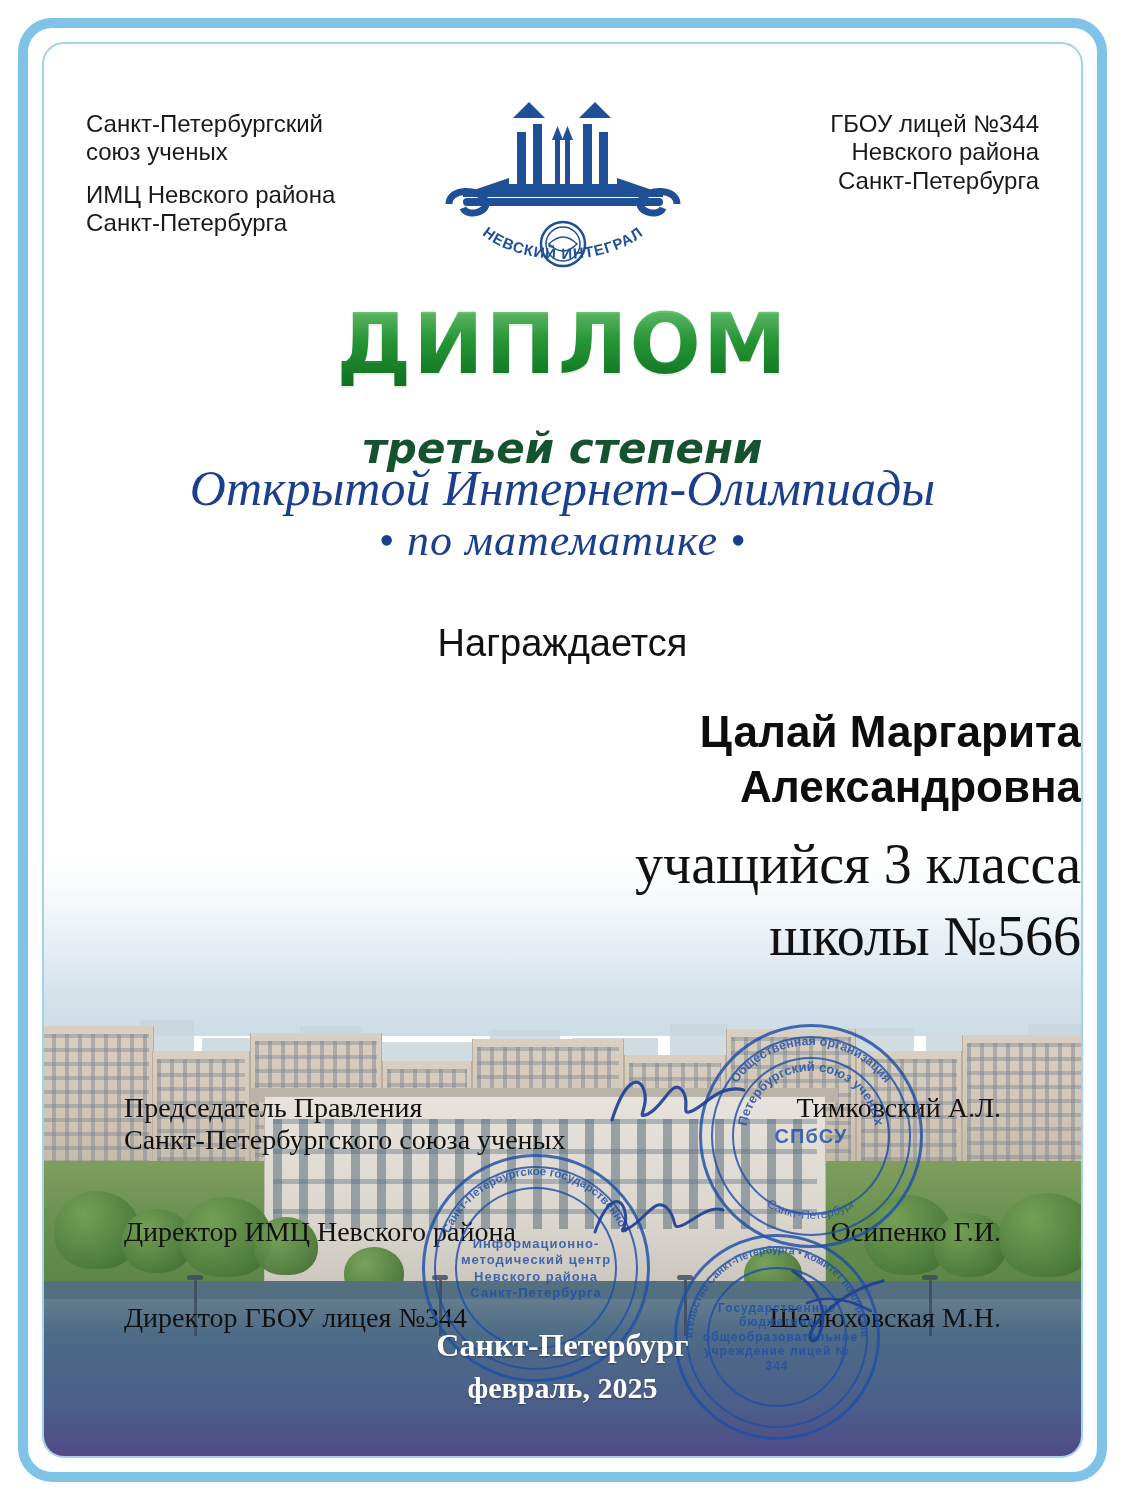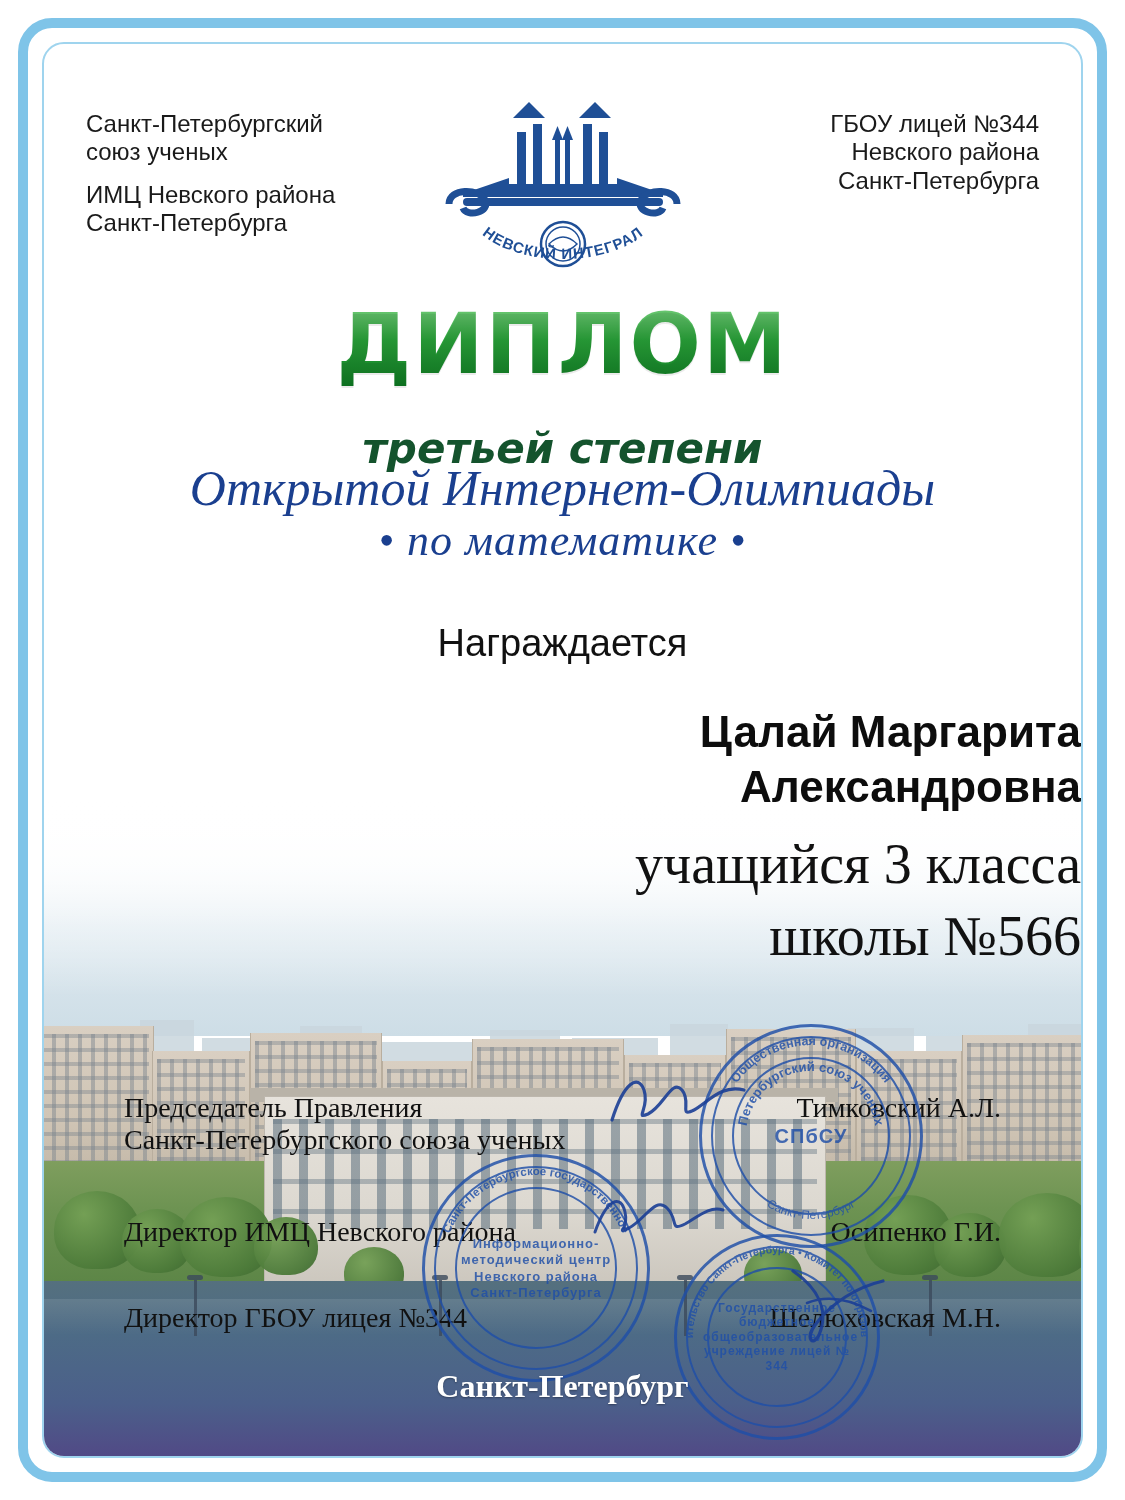--- a/index.html
+++ b/index.html
@@ -630,18 +630,19 @@
           <path d="M6 48 C18 14, 32 10, 36 28 C40 46, 26 50, 40 44 C56 36, 66 12, 78 24 C90 36, 80 48, 96 40 C110 32, 120 22, 134 26" fill="none" stroke="#1b3f96" stroke-width="3" stroke-linecap="round"></path>
         </svg>
 
         <svg class="signature sig3" width="120" height="90" viewBox="0 0 120 90">
           <path d="M14 12 C40 30, 50 52, 40 76 C34 88, 26 80, 36 66 C52 44, 78 28, 104 22" fill="none" stroke="#1b3f96" stroke-width="3.2" stroke-linecap="round"></path>
           <path d="M28 44 C48 36, 70 40, 92 52" fill="none" stroke="#1b3f96" stroke-width="2.6" stroke-linecap="round"></path>
         </svg>
 
         <div class="footer">
           <div class="city">Санкт-Петербург</div>
+          <div class="date">февраль, 2025</div>
         </div>
 
       </div>
     </div>
   </div>
 </div>
 
 </body></html>

